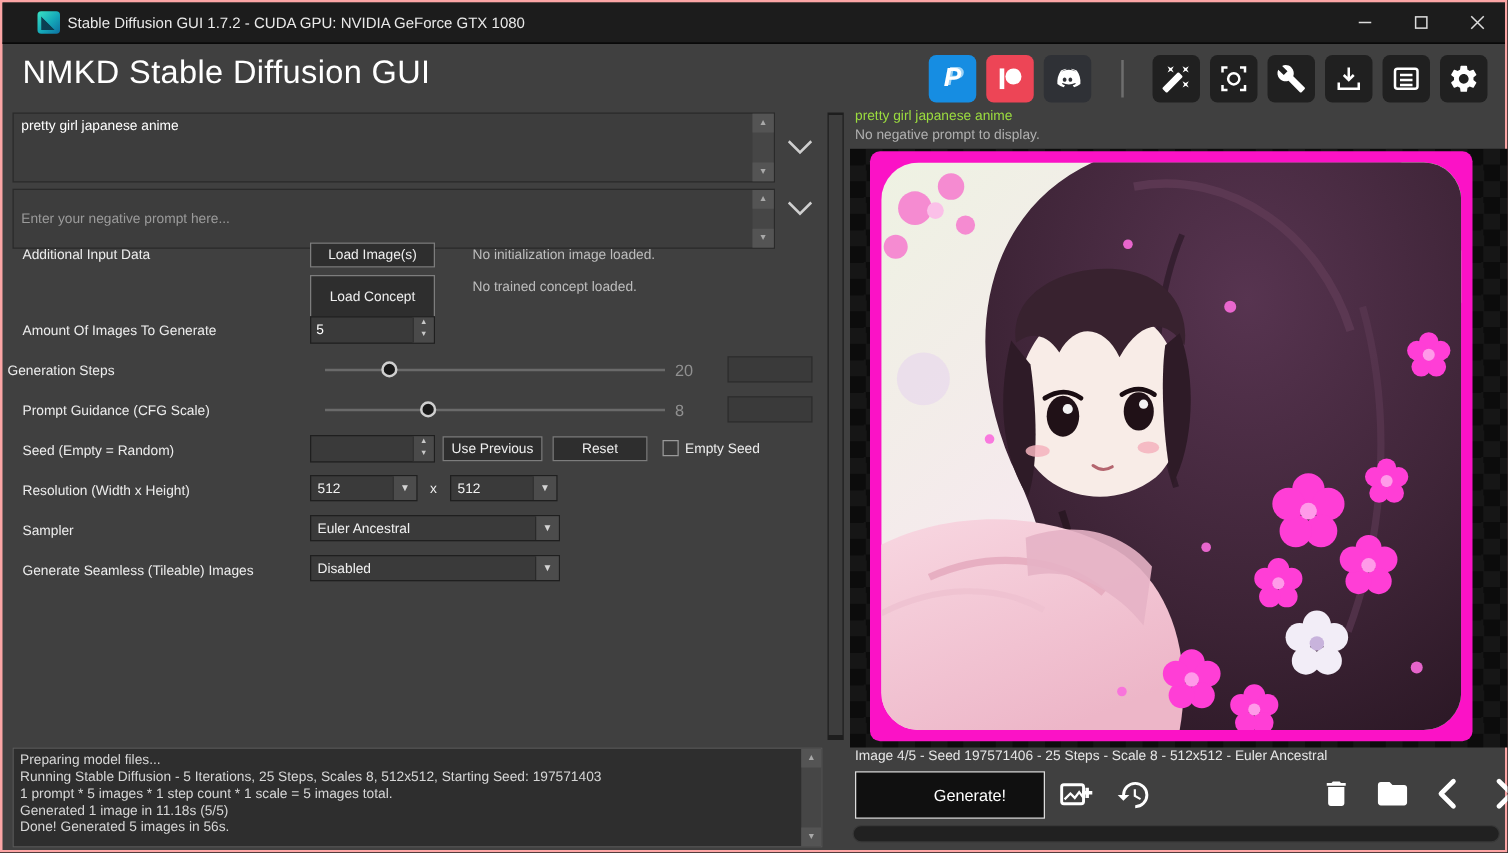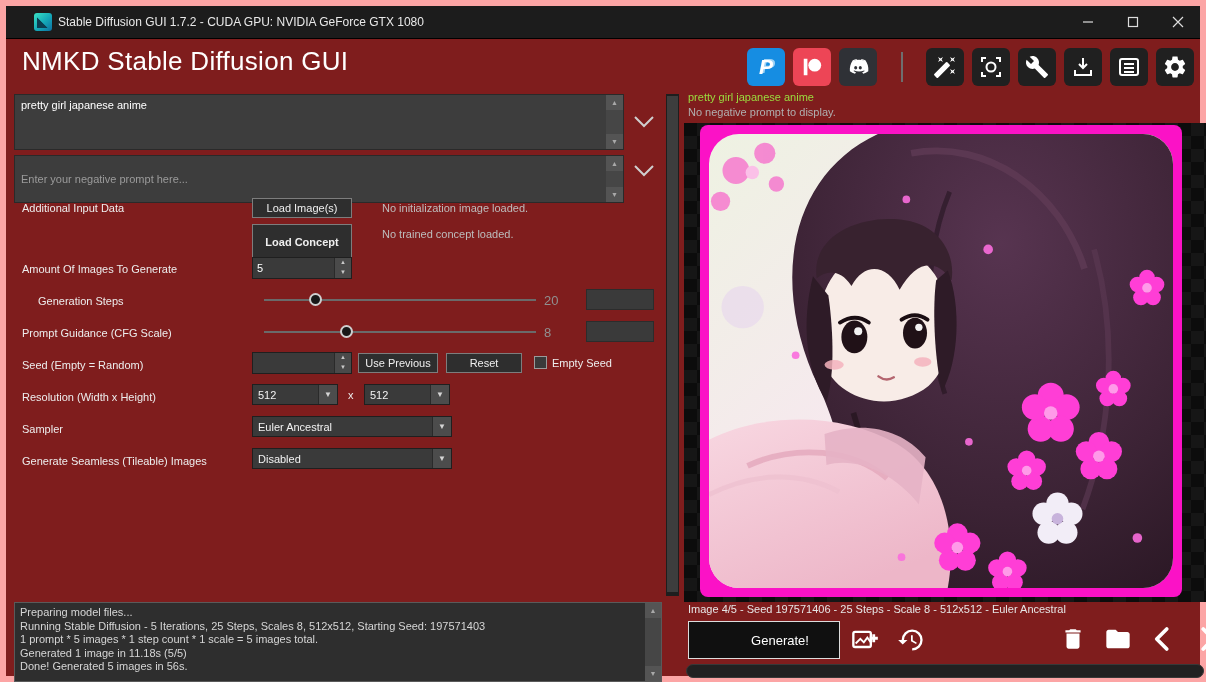--- a/index.html
+++ b/index.html
@@ -1,17 +1,17 @@
 <!DOCTYPE html>
 <html><head>
 <meta charset="utf-8">
 <style>
   html,body{margin:0;padding:0;background:#000;}
   body{width:1206px;height:682px;overflow:hidden;font-family:"Liberation Sans",sans-serif;}
-  #win{position:relative;width:1206px;height:682px;box-sizing:border-box;border:6px solid #fca5a5;background:#7f1d1d;}
+  #win{position:relative;width:1206px;height:682px;box-sizing:border-box;border:2px solid #fca5a5;background:#404040;}
   .abs{position:absolute;}
   
   #titlebar{left:0;top:0;width:100%;height:32px;background:#1c1c1c;border-bottom:1px solid #000;}
   #titlebar .ttext{position:absolute;left:52px;top:9px;font-size:12px;color:#e9e9e9;white-space:nowrap;}
   .appico{position:absolute;left:28px;top:7px;width:18px;height:18px;border-radius:3px;
     background:linear-gradient(135deg,#3ae2c4 0%,#14a7b8 55%,#0d6fa0 100%);}
   .appico:before{content:"";position:absolute;left:3px;top:3px;width:12px;height:12px;
     background:linear-gradient(45deg,#0b3e52 45%,transparent 46%);}
   .winbtn{position:absolute;top:0;width:45px;height:32px;display:flex;align-items:center;justify-content:center;}
   
@@ -168,33 +168,33 @@
   </div>
   <div class="abs expander" style="left:624px;top:149px;width:28px;height:32px;">
     <svg width="22" height="14" viewBox="0 0 22 14">
         <path d="M2 2 L11 11 L20 2" fill="none" stroke="#cfcfcf" stroke-width="2"></path>
       </svg>
   </div>
 
   <div class="abs lbl" style="left:16px;top:196px;">Additional Input Data</div>
   <div class="abs btn" style="left:246px;top:192px;width:100px;height:20px;">Load Image(s)</div>
   <div class="abs helper" style="left:358px;top:196px;">No initialization image loaded.</div>
-  <div class="abs btn" style="left:246px;top:218px;width:100px;height:36px;font-weight:bold;">Load Concept</div>
+  <div class="abs btn" style="left:246px;top:218px;width:100px;height:36px;">Load Concept</div>
   <div class="abs helper" style="left:358px;top:222px;">No trained concept loaded.</div>
 
   <div class="abs lbl" style="left:16px;top:257px;">Amount Of Images To Generate</div>
   <div class="numeric" style="left:246px;top:251px;width:100px;height:22px;">
     <input value="5" style="">
     <div class="spincol">
       <div>▲</div>
       <div>▼</div>
     </div>
   </div>
 
-  <div class="abs lbl" style="left:32px;top:289px;">Generation Steps</div>
+  <div class="abs lbl" style="left:4px;top:289px;">Generation Steps</div>
   <div class="slider" style="left:258px;top:287px;width:272px;">
     <div class="strack"></div>
     <div class="sthumb" style="left:45px;"></div>
   </div>
   <div class="abs sval" style="left:538px;top:287px;">20</div>
   <div class="abs disbox" style="left:580px;top:283px;width:68px;height:21px;"></div>
 
   <div class="abs lbl" style="left:16px;top:321px;">Prompt Guidance (CFG Scale)</div>
   <div class="slider" style="left:258px;top:319px;width:272px;">
     <div class="strack"></div>

